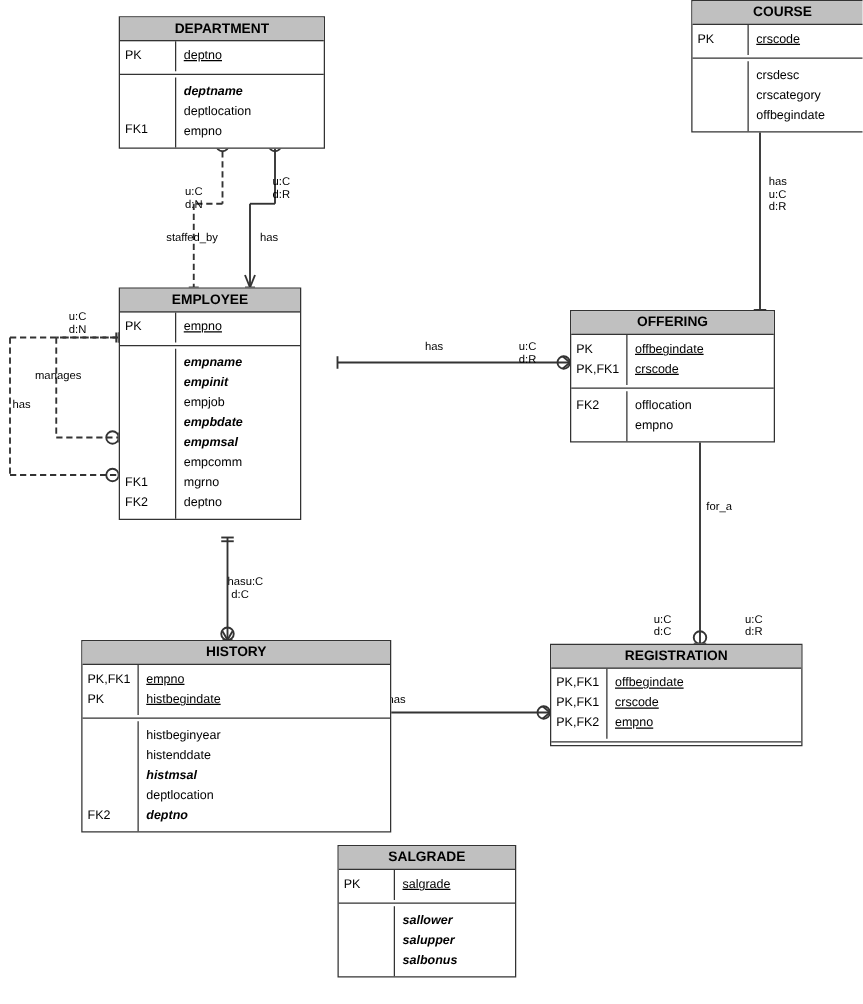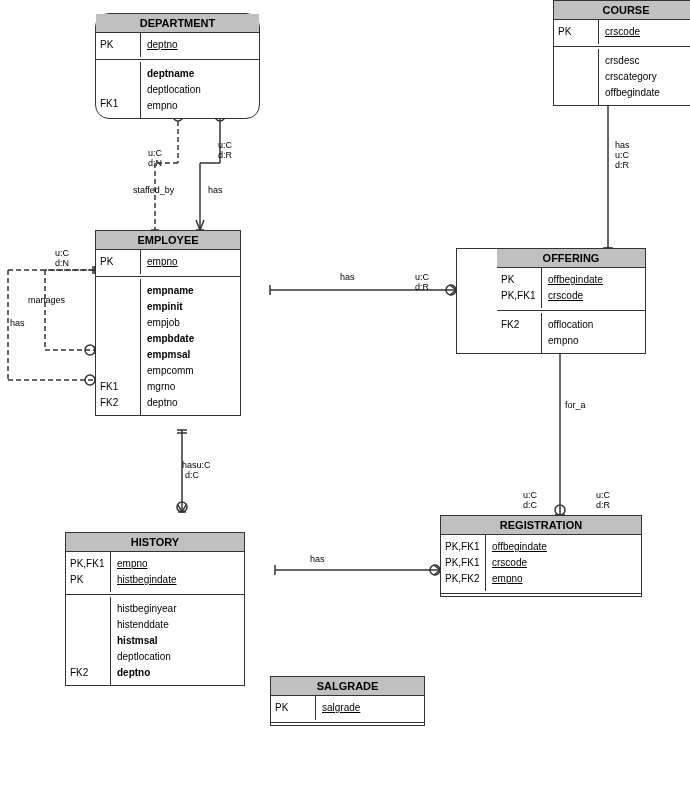--- a/index.html
+++ b/index.html
@@ -39,21 +39,21 @@
       min-width: 45px;
       font-size: 10px;
       line-height: 1.5;
     }
     .entity-attrs {
       padding: 4px 6px;
       font-size: 10px;
       line-height: 1.6;
     }
     .underline { text-decoration: underline; }
-    .bold { font-weight: bold; }
+    .bold { font-weight: bold; font-style: italic; }
     .entity-divider {
       border-top: 1px solid #333;
       margin: 2px 0;
     }
     svg.lines {
       position: absolute;
       top: 0; left: 0;
       width: 690px;
       height: 803px;
       pointer-events: none;
@@ -194,21 +194,21 @@
     <div class="entity-body">
       <div class="entity-keys"></div>
       <div class="entity-attrs">
         <div>crsdesc</div>
         <div>crscategory</div>
         <div>offbegindate</div>
       </div>
     </div>
   </div>
 
-  <div class="entity-box" style="left:95px; top:13px; width:165px;border-radius:14px;">
+  <div class="entity-box" style="left:95px; top:13px; width:165px;">
     <div class="entity-header">DEPARTMENT</div>
     <div class="entity-body">
       <div class="entity-keys">
         <div>PK</div>
       </div>
       <div class="entity-attrs">
         <div class="underline">deptno</div>
       </div>
     </div>
     <div class="entity-divider"></div>
@@ -254,21 +254,21 @@
         <div>empjob</div>
         <div class="bold">empbdate</div>
         <div class="bold">empmsal</div>
         <div>empcomm</div>
         <div>mgrno</div>
         <div>deptno</div>
       </div>
     </div>
   </div>
 
-  <div class="entity-box" style="left:456px; top:248px; width:190px;padding-left:40px;">
+  <div class="entity-box" style="left:456px; top:248px; width:164px;">
     <div class="entity-header">OFFERING</div>
     <div class="entity-body">
       <div class="entity-keys" style="line-height:1.6">
         <div>PK</div>
         <div>PK,FK1</div>
       </div>
       <div class="entity-attrs">
         <div class="underline">offbegindate</div>
         <div class="underline">crscode</div>
       </div>
@@ -279,21 +279,21 @@
         <div>FK2</div>
         <div>&nbsp;</div>
       </div>
       <div class="entity-attrs">
         <div>offlocation</div>
         <div>empno</div>
       </div>
     </div>
   </div>
 
-  <div class="entity-box" style="left:65px; top:512px; width:180px;margin-top:20px;">
+  <div class="entity-box" style="left:65px; top:512px; width:248px;">
     <div class="entity-header">HISTORY</div>
     <div class="entity-body">
       <div class="entity-keys" style="line-height:1.6">
         <div>PK,FK1</div>
         <div>PK</div>
       </div>
       <div class="entity-attrs">
         <div class="underline">empno</div>
         <div class="underline">histbegindate</div>
       </div>
@@ -327,26 +327,34 @@
       </div>
       <div class="entity-attrs">
         <div class="underline">offbegindate</div>
         <div class="underline">crscode</div>
         <div class="underline">empno</div>
       </div>
     </div>
     <div class="entity-divider"></div>
   </div>
 
-  <div class="entity-box" style="left:270px; top:676px; width:155px;">
+  <div class="entity-box" style="left:270px; top:676px; width:143px;">
     <div class="entity-header">SALGRADE</div>
     <div class="entity-body">
       <div class="entity-keys">
         <div>PK</div>
       </div>
       <div class="entity-attrs">
         <div class="underline">salgrade</div>
       </div>
     </div>
     <div class="entity-divider"></div>
+    <div class="entity-body">
+      <div class="entity-keys"></div>
+      <div class="entity-attrs">
+        <div class="bold">sallower</div>
+        <div class="bold">salupper</div>
+        <div class="bold">salbonus</div>
+      </div>
+    </div>
   </div>
 
 </div>
 
 </body></html>

